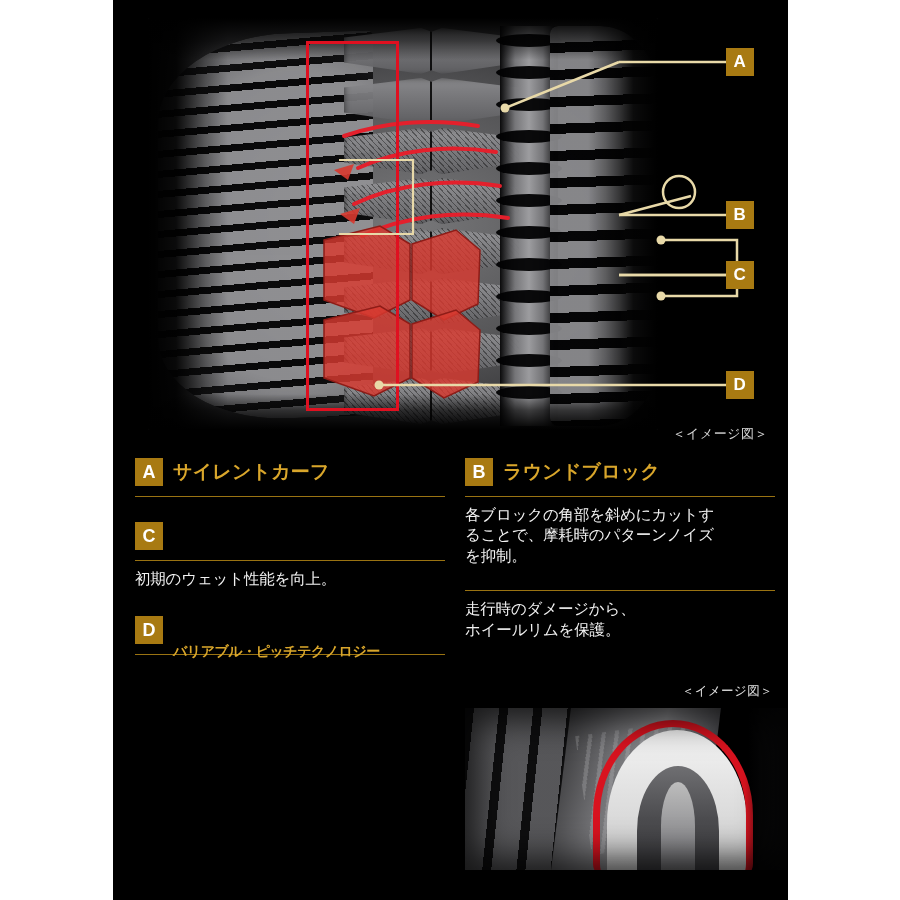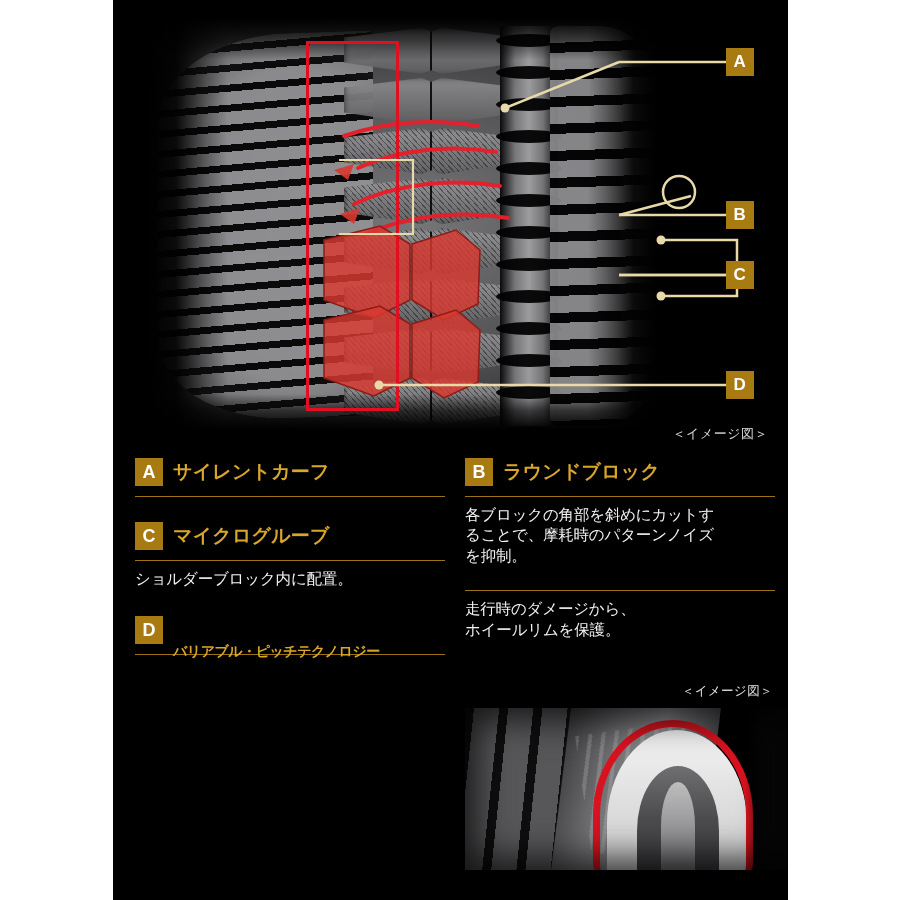--- a/index.html
+++ b/index.html
@@ -372,24 +372,23 @@
           <div class="feat-head">
             <div class="feat-badge">A</div>
             <div class="feat-title">サイレントカーフ</div>
           </div>
           <div class="feat-rule"></div>
         </div>
 
         <div class="feature" style="margin-bottom:24px;">
           <div class="feat-head">
             <div class="feat-badge">C</div>
-            <div class="feat-title">マイクログルーブ</div>
           </div>
           <div class="feat-rule"></div>
-          <div class="feat-body">ショルダーブロック内に配置。</div>
+          <div class="feat-body">初期のウェット性能を向上。</div>
         </div>
 
         <div class="feature">
           <div class="feat-head">
             <div class="feat-badge">D</div>
             <div class="feat-title tight">バリアブル・ピッチテクノロジー</div>
           </div>
           <div class="feat-rule"></div>
         </div>
 

